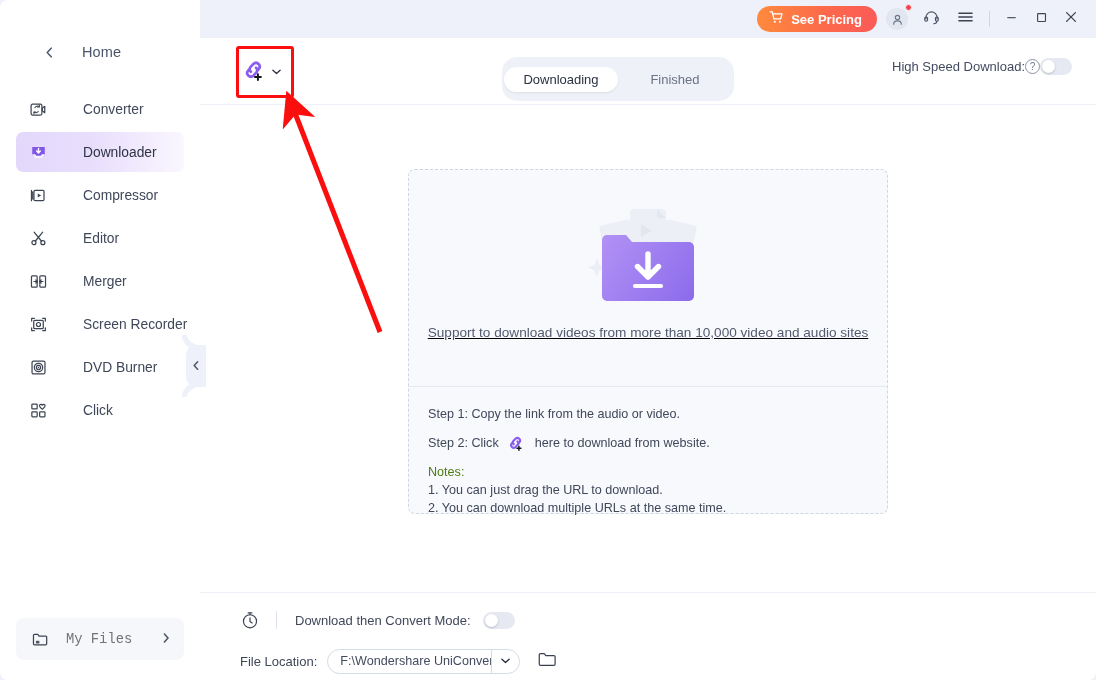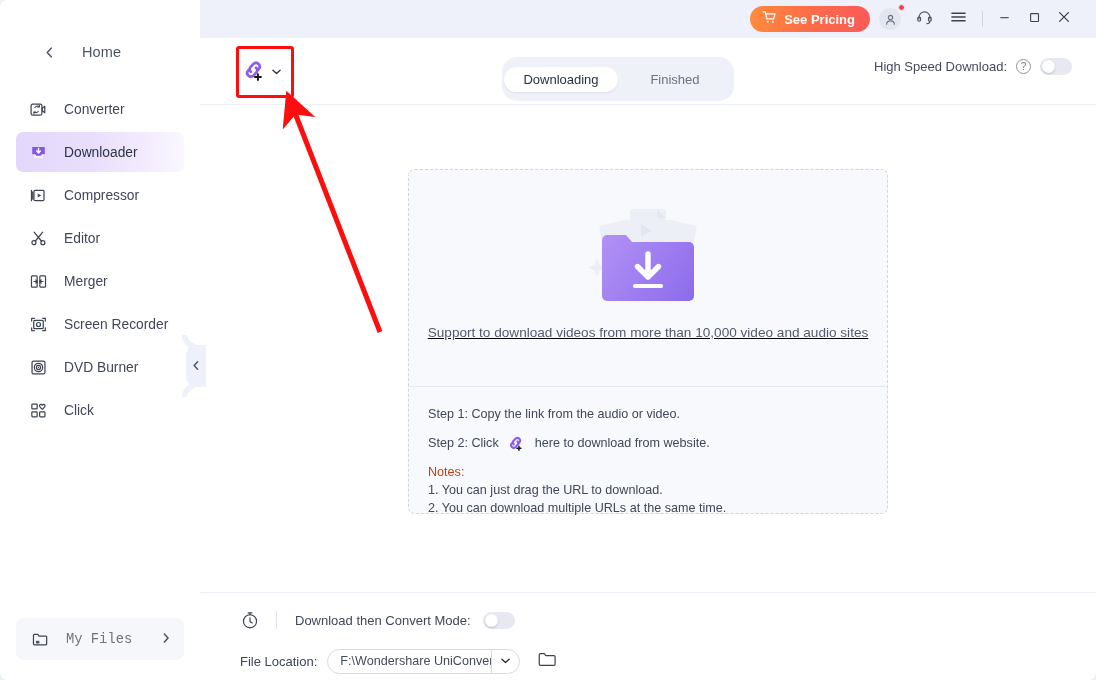--- a/index.html
+++ b/index.html
@@ -42,20 +42,21 @@
 
   .nav { margin-top: 22px; }
   .nav-item {
     position: relative;
     display: flex; align-items: center;
     height: 40px;
     margin: 0 16px 3px 16px;
     padding-left: 12px;
     border-radius: 7px;
     cursor: pointer;
+    gap: 19px;
   }
   .nav-item.active {
     background: linear-gradient(90deg, #e3d8fb 0%, #e8defc 45%, #f3ecfe 78%, #faf7ff 100%);
   }
   .nav-ico {
     width: 20px; height: 20px;
     flex: 0 0 20px;
     display: flex; align-items: center; justify-content: center;
     color: #3d4453;
   }
@@ -115,21 +116,21 @@
     flex: 1;
     font-family: Liberation Mono, monospace;
   }
   .myfiles-chev { color: #4d5569; font-size: 10px; }
 
   
   #titlebar {
     position: absolute; left: 200px; top: 0;
     width: 896px; height: 38px;
     display: flex; align-items: center; justify-content: flex-end;
-    padding-right: 17px;
+    padding-right: 10px;
     background: #eef1f9;
     border-top-right-radius: 8px;
   }
   #pricing-btn {
     height: 26px;
     display: flex; align-items: center;
     gap: 7px;
     padding: 0 15px 0 12px;
     border-radius: 13px;
     background: linear-gradient(90deg, #ff8a3d 0%, #fc6a4a 55%, #fb5a58 100%);
@@ -221,21 +222,21 @@
     cursor: pointer;
   }
   .tab.active {
     background: #ffffff;
     color: #2b3141;
     box-shadow: 0 1px 2px rgba(60,70,95,.10);
   }
 
   #hsd {
     position: absolute; right: 24px; top: 20px;
-    display: flex; align-items: center; gap: 9px;
+    display: flex; align-items: center; 
   }
   .hsd-label { font-size: 13px; color: #434b5e; }
   .help-circle {
     width: 15px; height: 15px; border-radius: 50%;
     border: 1.2px solid #8b93a6;
     color: #6f7policy;
     display: flex; align-items: center; justify-content: center;
     font-size: 10px; color: #737b8f;
     cursor: pointer;
   }
@@ -282,21 +283,21 @@
     border-radius: 0 0 7px 7px;
     padding: 20px 0 0 19px;
   }
   .step {
     font-size: 12.6px; color: #3f4759;
     display: flex; align-items: center;
     margin-bottom: 12px;
     white-space: nowrap;
   }
   .step .inline-ico { margin: 0 9px 0 7px; display: inline-flex; }
-  .notes-title { font-size: 12.6px; color: #c2410c; margin-bottom: 3px; }
+  .notes-title { font-size: 12.6px; color: #4d7c0f; margin-bottom: 3px; }
   .note { font-size: 12.6px; color: #3f4759; line-height: 1.42; white-space: nowrap; }
 
   
   #bottombar {
     position: absolute;
     left: 0; bottom: 0;
     width: 896px; height: 88px;
     border-top: 1px solid #eceff5;
     padding: 14px 0 0 40px;
   }

